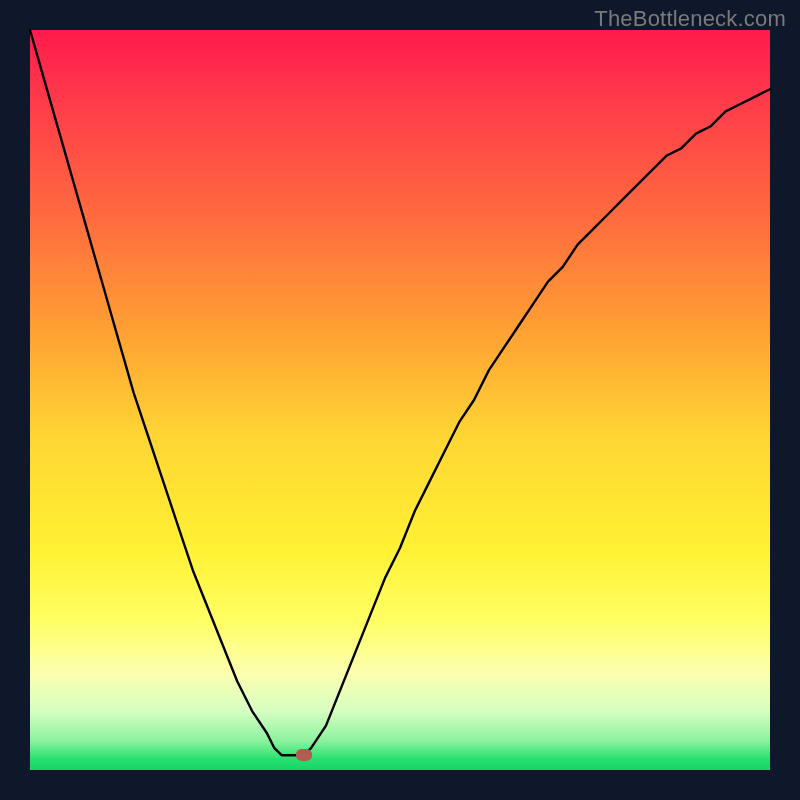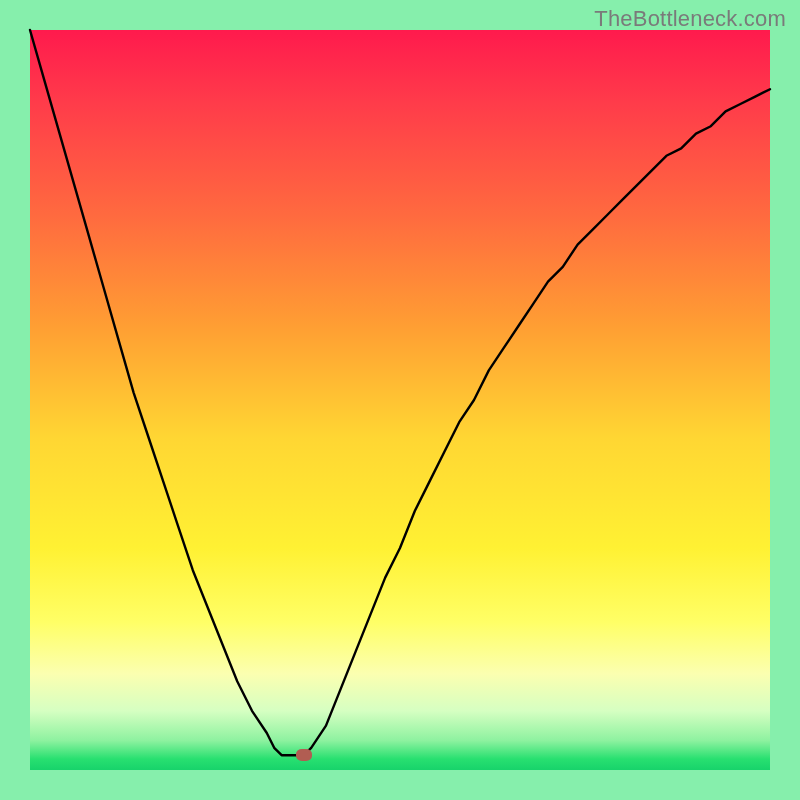--- a/index.html
+++ b/index.html
@@ -8,21 +8,21 @@
     width: 800px;
     height: 800px;
     background: #000;
     font-family: Arial, Helvetica, sans-serif;
     overflow: hidden;
   }
   .frame {
     position: relative;
     width: 800px;
     height: 800px;
-    background: #86efac;
+    background: #0f172a;
   }
   .plot {
     position: absolute;
     left: 30px;
     top: 30px;
     width: 740px;
     height: 740px;
     background: linear-gradient(to bottom,
       #ff1a4d 0%,
       #ff3c4a 10%,

